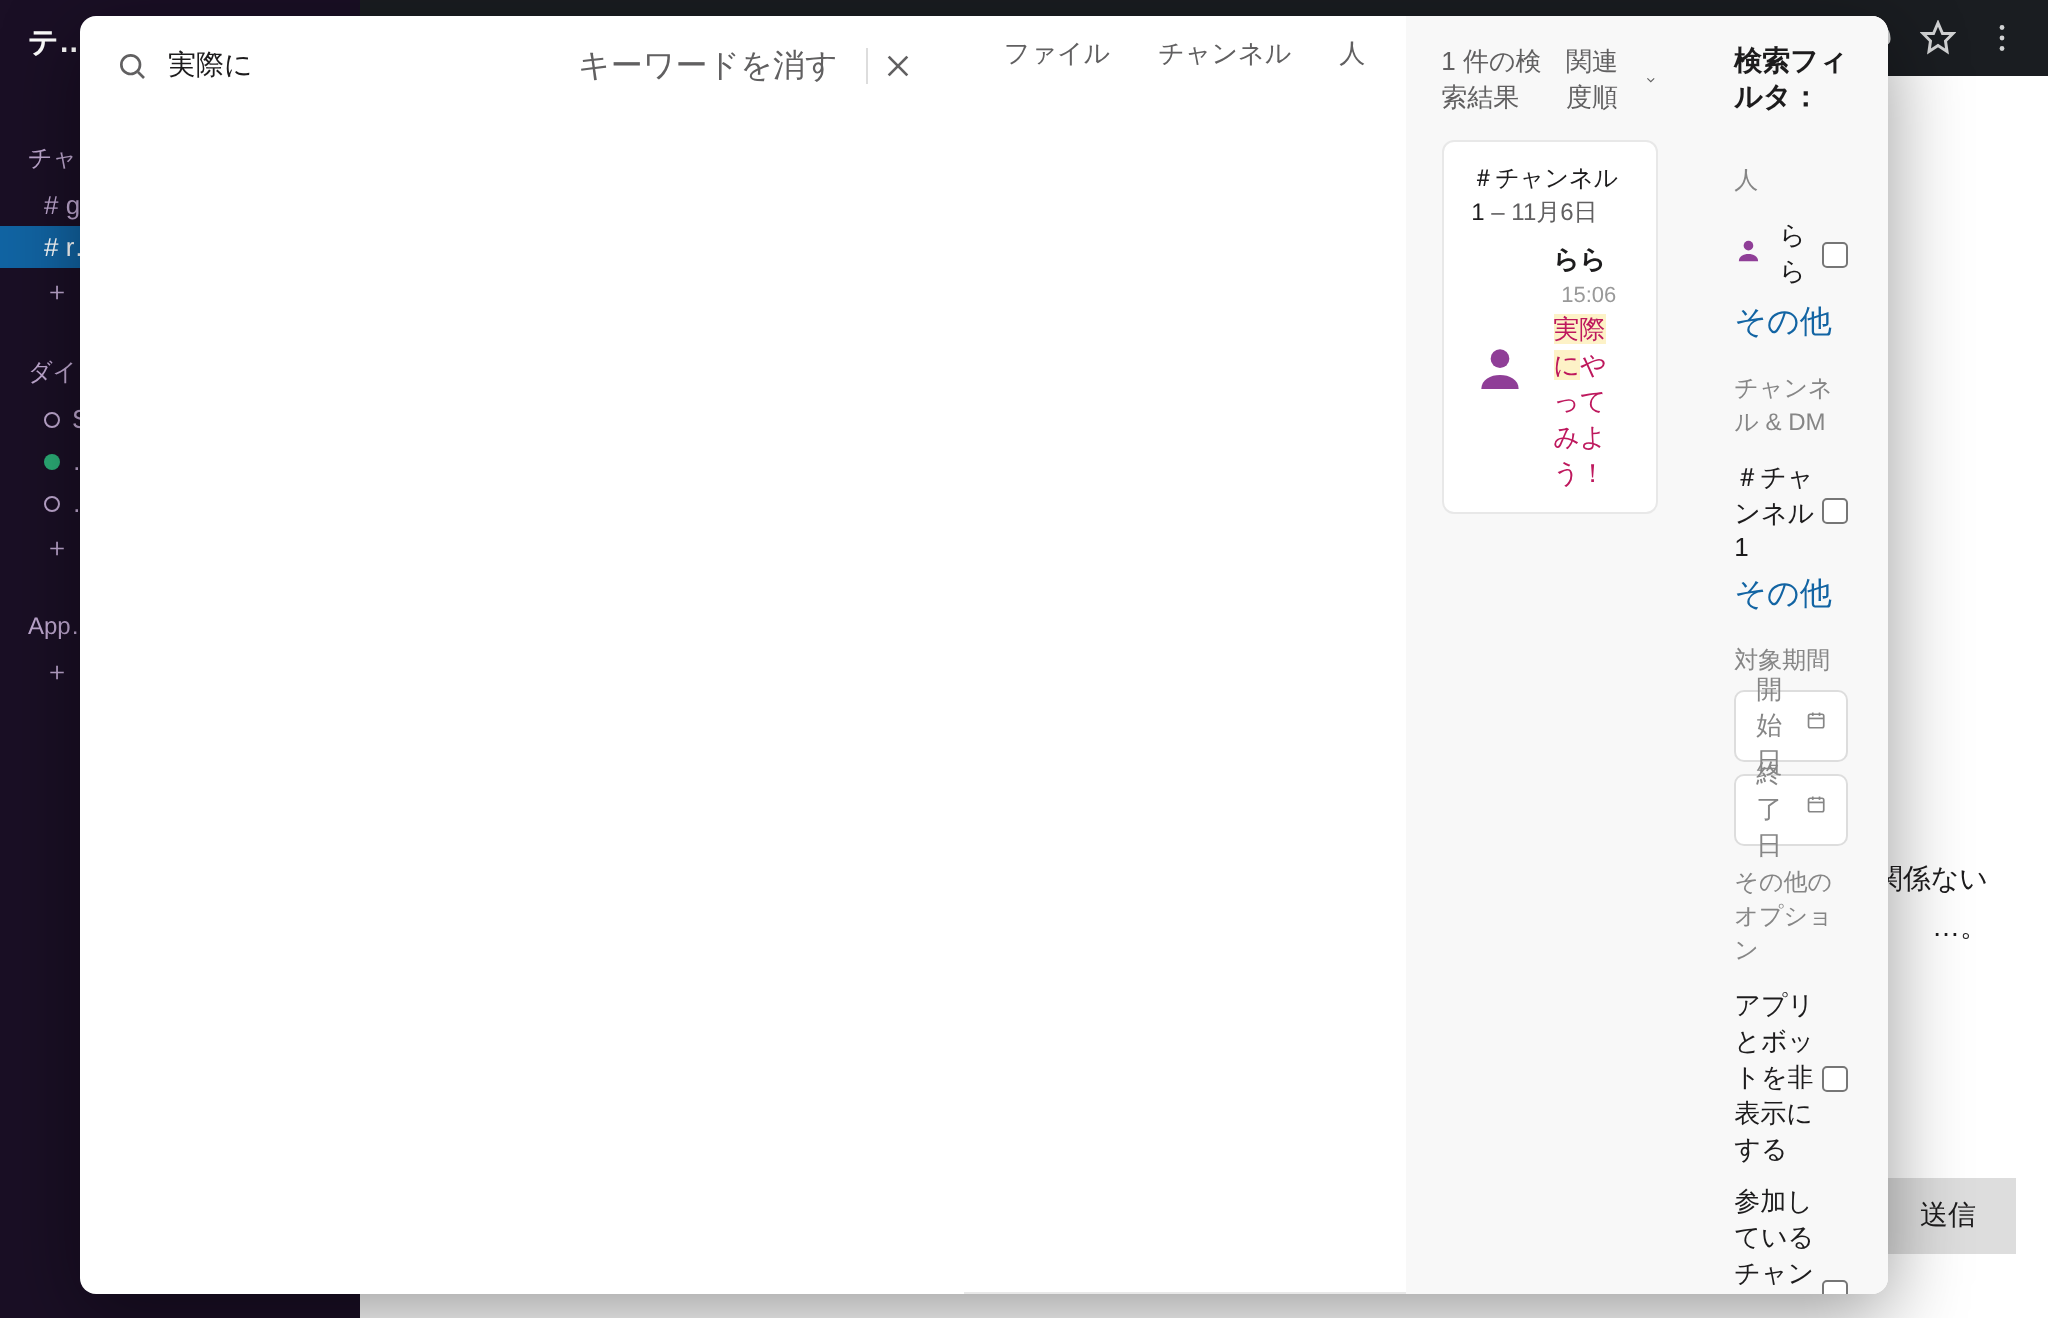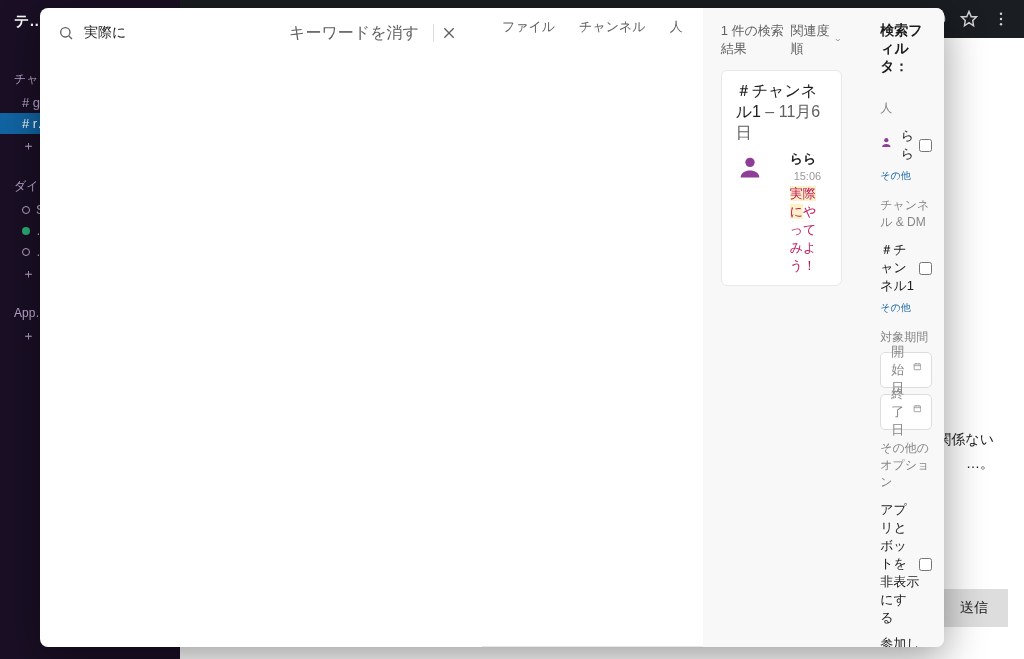--- a/index.html
+++ b/index.html
@@ -34,38 +34,38 @@
 .tabs { display:flex; gap:20px; padding:0 18px; border-bottom:1px solid #e8e8e8; }
 .tab { font-size:13px; color:#616061; padding:10px 2px; cursor:pointer; }
 .tab.active { color:#1d1c1d; font-weight:700; border-bottom:2px solid #1d1c1d; }
 
 .body { flex:1; display:flex; background:#F8F8F8; overflow:hidden; }
 .results { flex:1; padding:14px 18px; }
 .results-head { display:flex; justify-content:flex-start; align-items:center; font-size:13px; color:#616061; margin-bottom:12px; }
 .sort { display:flex; align-items:center; gap:4px; cursor:pointer; }
 
 .card { background:#fff; border:1px solid #e8e8e8; border-radius:6px; padding:10px 14px; }
-.card-top { font-size:16px; color:#616061; margin-bottom:6px; }
+.card-top { font-size:12px; color:#616061; margin-bottom:6px; }
 .card-top .ch { color:#1d1c1d; font-weight:400; }
-.msg-row { display:flex; gap:26px; }
+.msg-row { display:flex; gap:13px;align-items:center; }
 .avatar { width:34px; height:34px; border-radius:4px; background:#fff; display:flex; align-items:center; justify-content:center; }
 .avatar svg{width:28px;height:28px;}
 .msg-col .uline { font-size:13px; }
 .msg-col .uline .nm { font-weight:700; color:#1d1c1d; }
 .msg-col .uline .tm { font-size:11px; color:#999; margin-left:4px; }
 .msg-col .txt { font-size:13px; color:#be185d; margin-top:2px; }
 .hl { background:#fdf2c7; }
 
 .filters { width:300px; padding:14px 20px; font-size:13px; color:#1d1c1d; }
 .filters h3 { font-size:14px; font-weight:700; margin-bottom:24px; }
 .fsec-label { font-size:12px; color:#868686; margin-top:10px; margin-bottom:6px; }
 .frow { display:flex; align-items:center; justify-content:space-between; padding:4px 0; }
 .frow .lab { display:flex; align-items:center; gap:8px; }
 .frow input[type=checkbox]{ width:13px; height:13px; }
-.more { color:#1264a3; font-size:10px; cursor:pointer; padding:2px 0 4px; }
+.more { color:#1264a3; font-size:16px; cursor:pointer; padding:2px 0 4px; }
 .person-ico { width:18px;height:18px;color:#8f3e97; }
 
 .date-box { background:#fff; border:1px solid #ddd; border-radius:5px; height:36px; display:flex; align-items:center; justify-content:space-between; padding:0 10px; margin-bottom:6px; color:#868686; cursor:pointer; }
 .cal { width:16px;height:16px;color:#868686; }
 
 svg { display:block; }
 </style>
 </head>
 <body>
 

